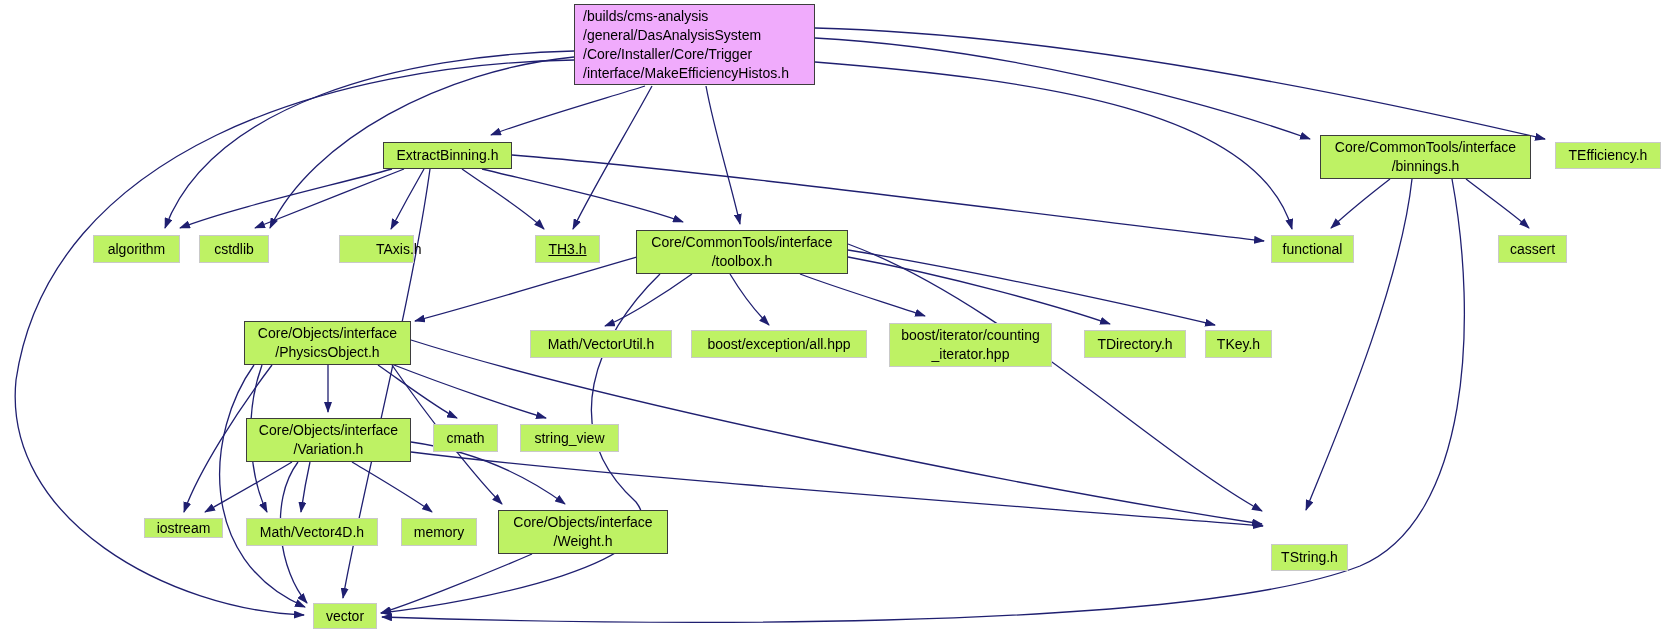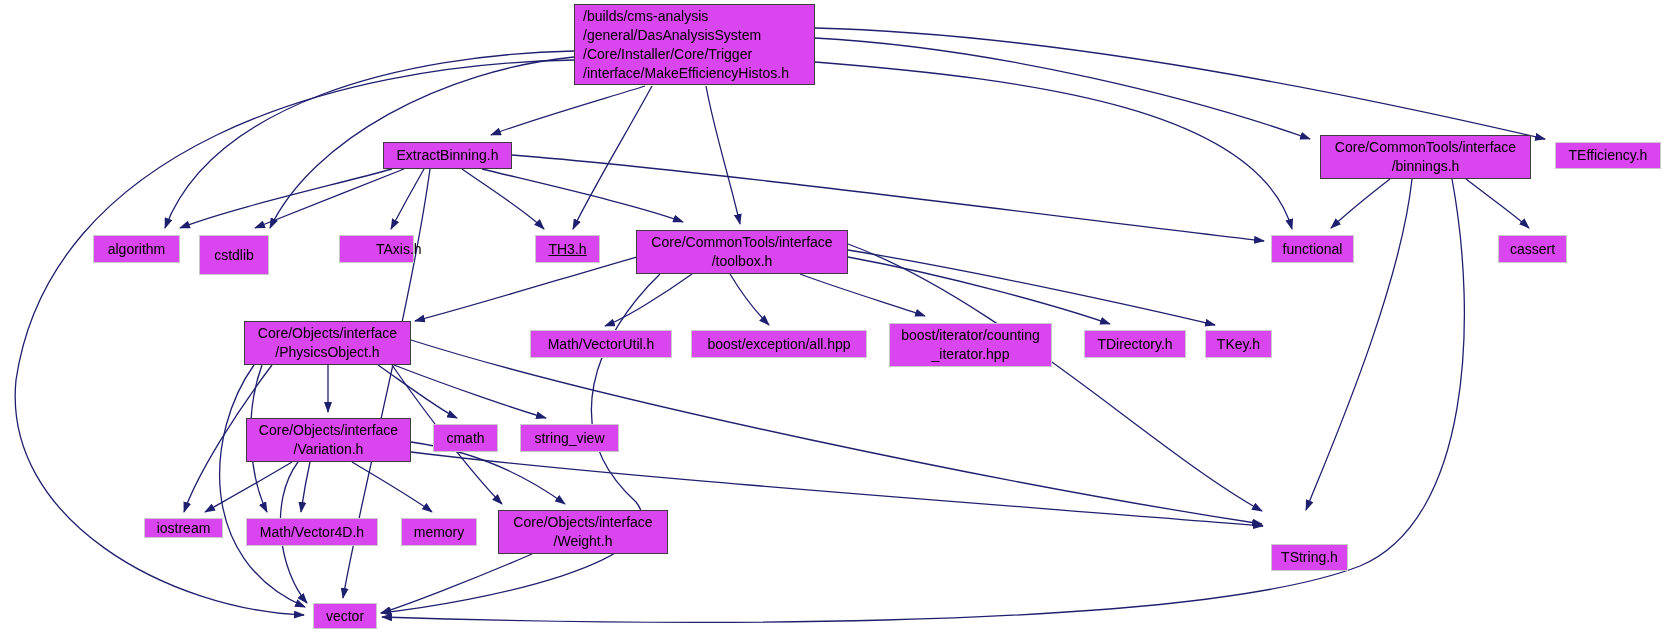--- a/index.html
+++ b/index.html
@@ -10,38 +10,38 @@
     background:#ffffff;
     overflow:hidden;
     font-family:"Liberation Sans", sans-serif;
   }
   #edges{position:absolute;left:0;top:0;width:1663px;height:638px;}
   .edge{fill:none;stroke:#1f1f70;stroke-width:1.3;}
   #nodes{position:absolute;left:0;top:0;width:1663px;height:638px;}
   .node{
     position:absolute;
     box-sizing:border-box;
-    background:#d946ef;
+    background:#bef264;
     display:flex;
     align-items:center;
     justify-content:center;
     color:#000000;
   }
   .node-text{width:100%;}
   .node-line{
     font-size:14px;
     line-height:19px;
     white-space:pre;
     text-align:center;
   }
   .ext{border:1px solid #c9c9c9;}
   .project{border:1.7px solid #3d3d3d;}
   .root{
     border:1.7px solid #3d3d3d;
-    background:#d946ef;
+    background:#f0abfc;
     justify-content:flex-end;
   }
   .root .node-line{
     text-align:left;
     padding-left:8px;
     line-height:19px;
     font-size:14px;
   }
 </style>
 </head>
@@ -121,21 +121,21 @@
       <div class="node ext" style="left: 1555px; top: 142px; width: 106px; height: 27px;">
         <div class="node-text">
           <div class="node-line">TEfficiency.h</div>
         </div>
       </div>
       <div class="node ext" style="left: 93px; top: 235px; width: 87px; height: 28px;">
         <div class="node-text">
           <div class="node-line">algorithm</div>
         </div>
       </div>
-      <div class="node ext" style="left: 199px; top: 235px; width: 70px; height: 40px;">
+      <div class="node ext" style="left: 199px; top: 235px; width: 70px; height: 28px;">
         <div class="node-text">
           <div class="node-line">cstdlib</div>
         </div>
       </div>
       <div class="node ext" style="left: 339px; top: 235px; width: 75px; height: 28px; padding-left: 36px;">
         <div class="node-text">
           <div class="node-line">TAxis.h</div>
         </div>
       </div>
       <div class="node ext" style="left: 535px; top: 235px; width: 65px; height: 28px; text-decoration: underline;">

